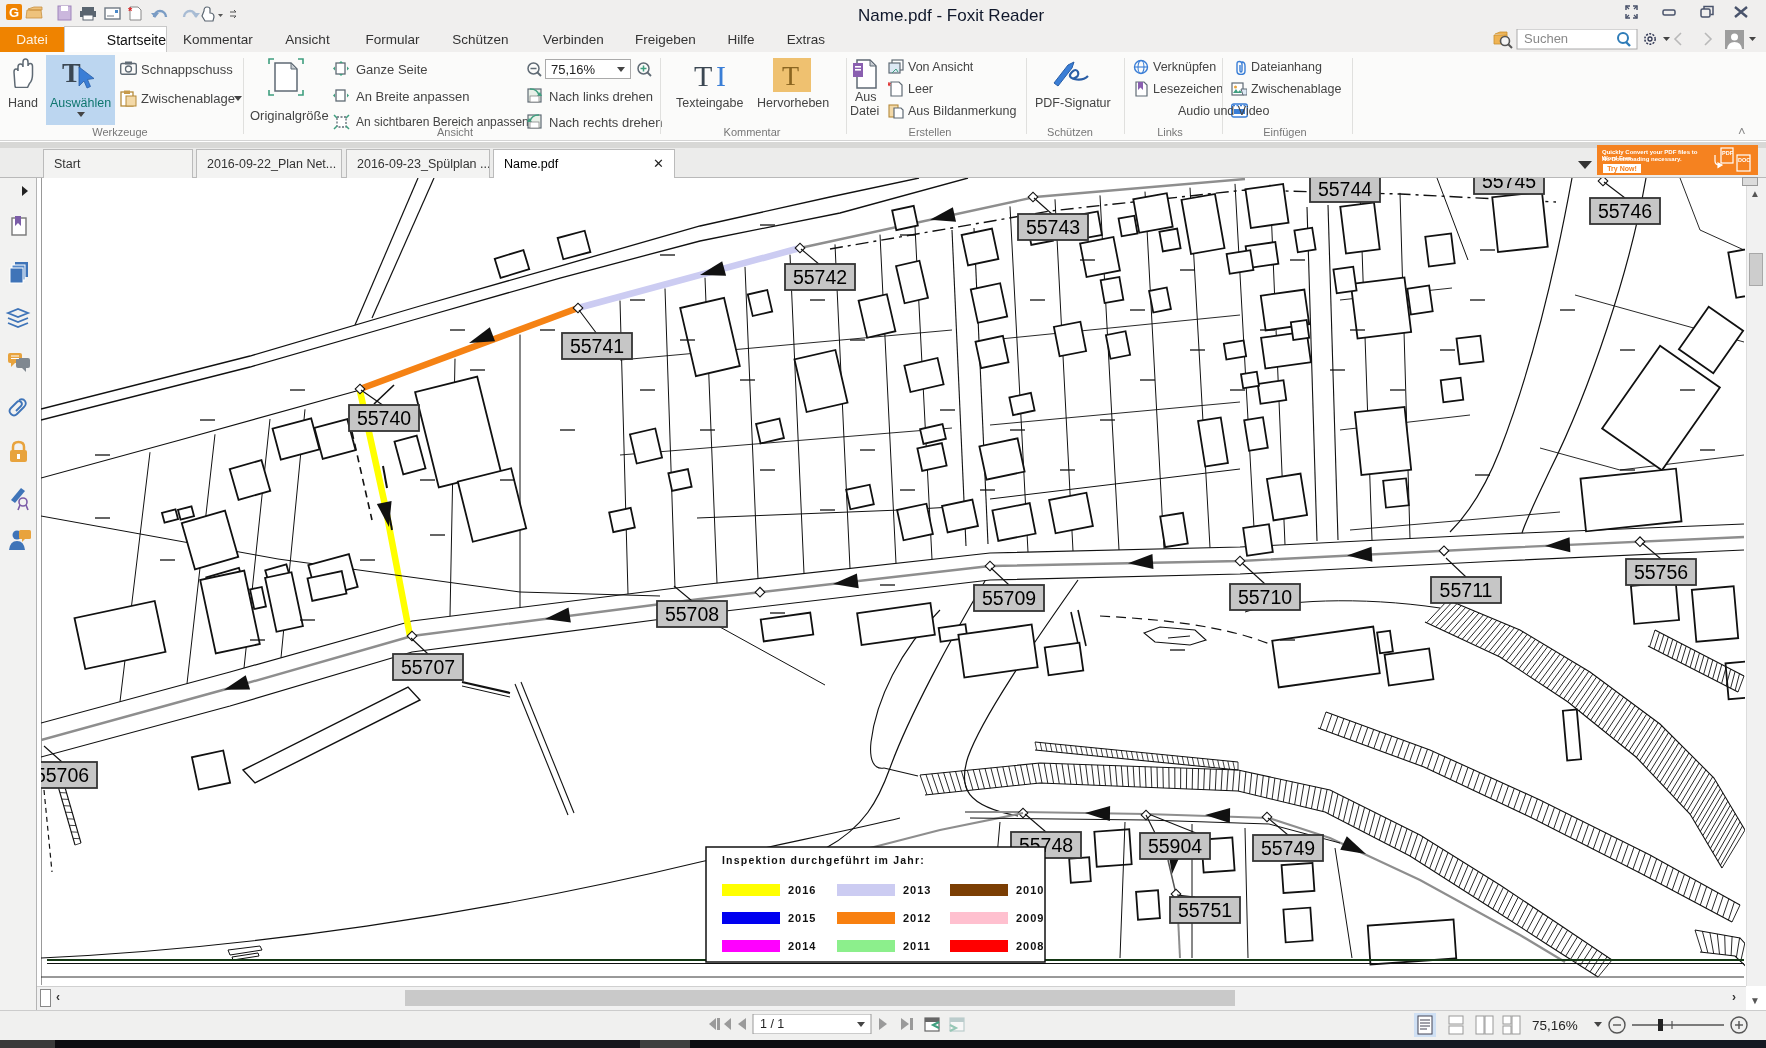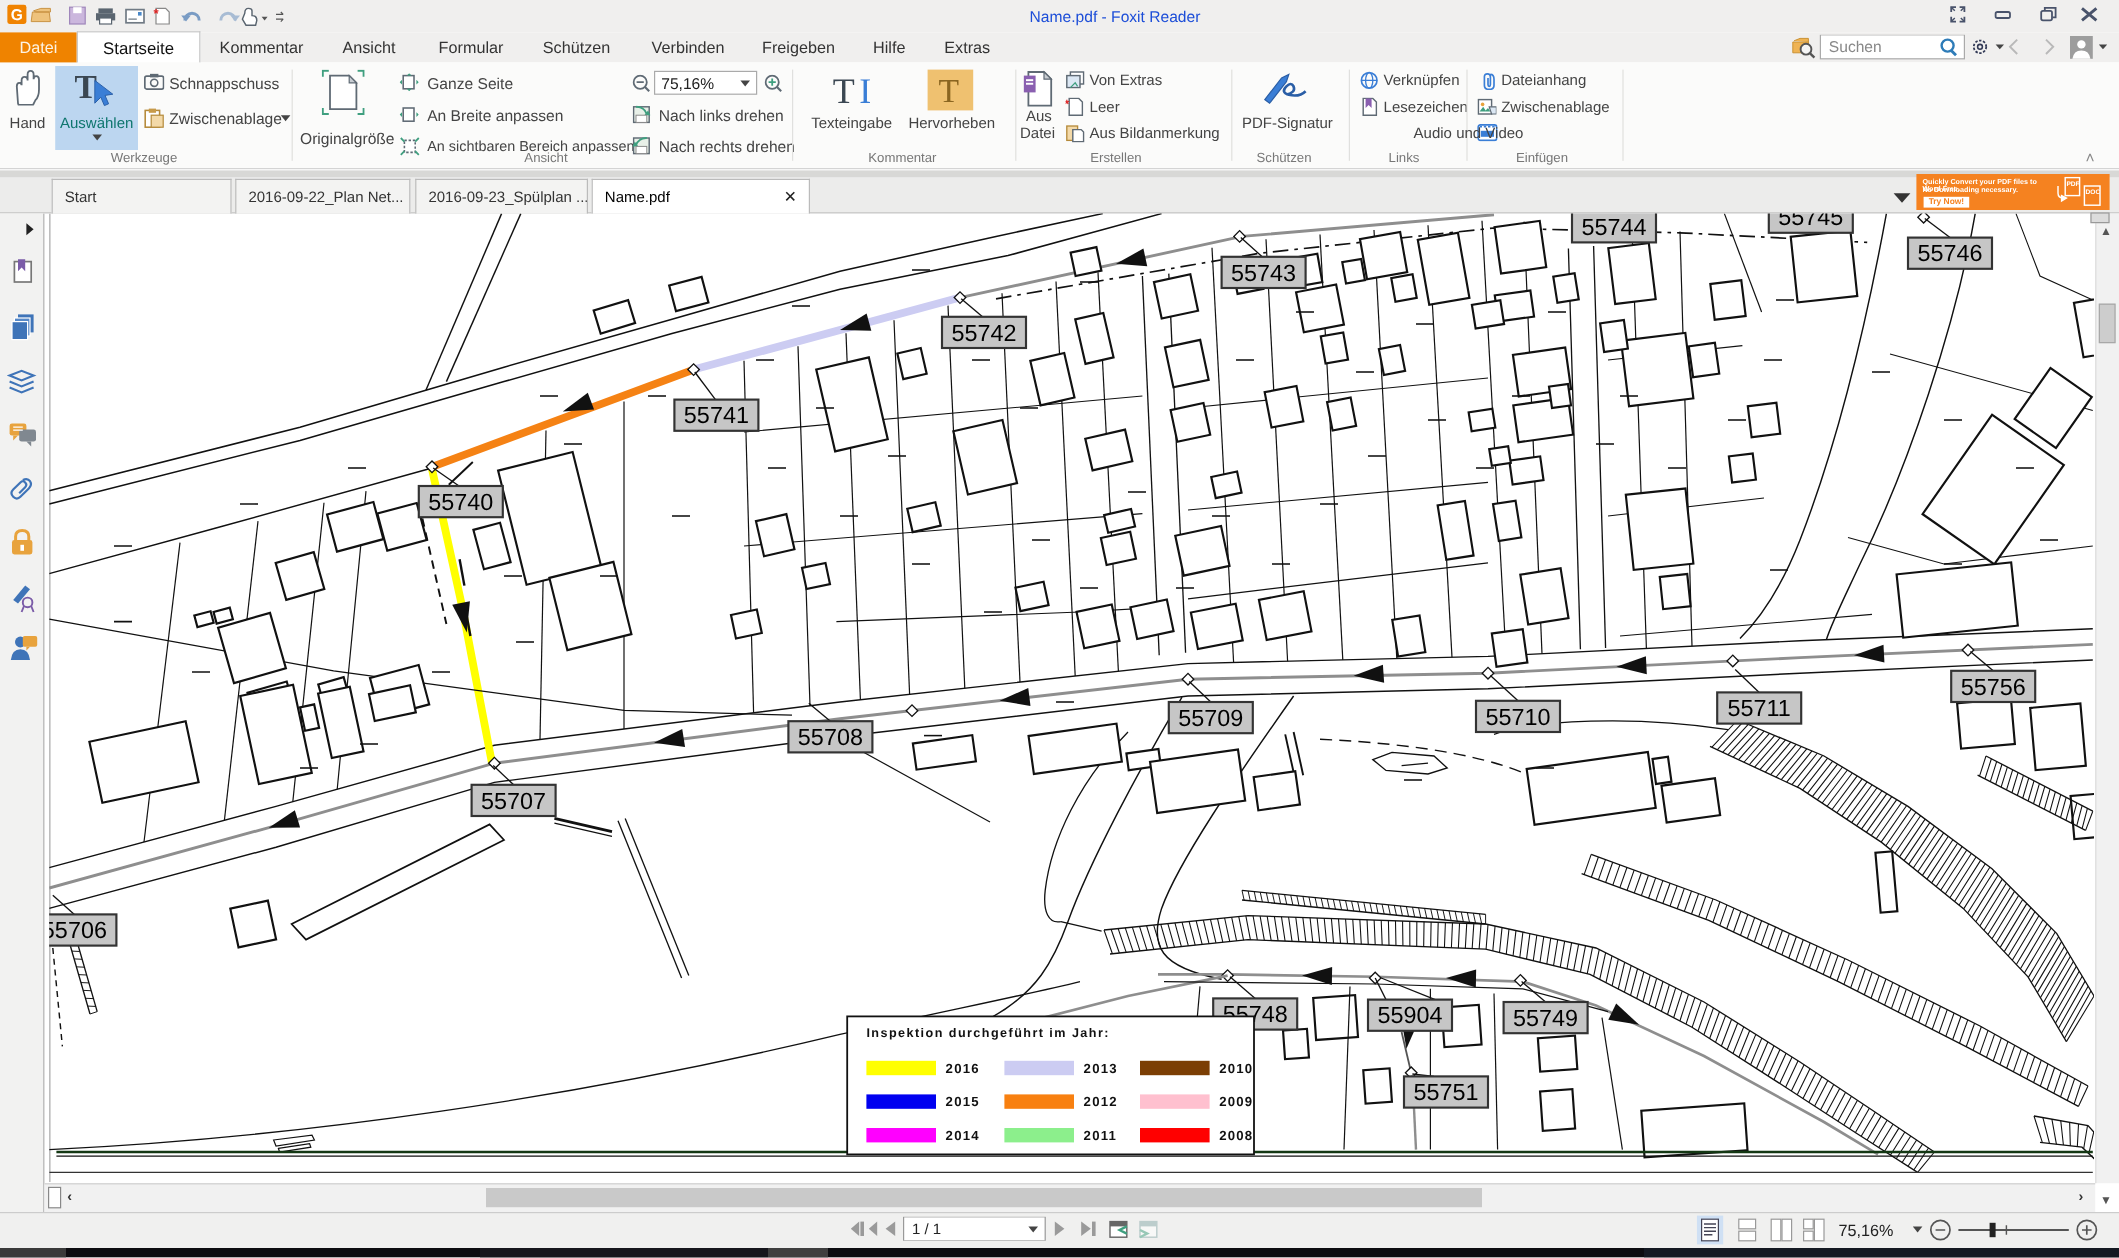--- a/index.html
+++ b/index.html
@@ -41,34 +41,34 @@
   <path d="M148,14 a6,6 0 1,1 12,0" fill="none" stroke="#7a9cc4" stroke-width="2.4"></path>
     <path d="M145,10 l4,5 4,-5 z" fill="#7a9cc4"></path>
   <path d="M190,14 a6,6 0 1,0 -12,0" fill="none" stroke="#a8bcd4" stroke-width="2.4"></path>
     <path d="M186,10 l4,5 4,-5 z" fill="#a8bcd4"></path>
   <g stroke="#5a6570" fill="#fff">
       <path d="M198,8 q0,-4 3,-4 q3,0 3,2 l0,4 q4,0 4,4 l-1,4 -8,0 -3,-5 z" stroke-width="1.2"></path>
     </g>
   <path d="M212,11 l5,0 -2.5,3 z" fill="#555"></path>
   <path d="M224,9 l6,0 M224,13 l6,0 M230,9 l-2,-2 M230,13 l-2,2" stroke="#555" fill="none"></path>
 </svg>
-<div class="abs" style="left:858px;top:6px;font-size:13px;color:#1d4ed8">Name.pdf - Foxit Reader</div>
+<div class="abs" style="left:858px;top:6px;font-size:17px;color:#0f172a">Name.pdf - Foxit Reader</div>
 <svg class="abs" style="left:1620px;top:3px" width="132" height="18" viewBox="0 0 132 18">
   <g stroke="#49536b" stroke-width="1.5" fill="none">
     <path d="M10,3 l-4,0 0,4 M13,3 l4,0 0,4 M10,15 l-4,0 0,-4 M13,15 l4,0 0,-4"></path>
     <path d="M6,3 l3,3 M17,3 l-3,3 M6,15 l3,-3 M17,15 l-3,-3" stroke-width="1.2"></path>
     <rect x="43" y="7" width="12" height="5" rx="1.5"></rect>
     <rect x="81" y="6" width="9" height="8" rx="1.5"></rect>
       <path d="M84,6 v-2.5 h9 v8 h-2.5"></path>
     <path d="M115,4 l12,10 M127,4 l-12,10" stroke-width="2.4"></path>
   </g>
 </svg>
 
 <div class="abs" style="left:0;top:27px;width:64px;height:25px;background:#ef8300;color:#fdf3e3;text-align:center;line-height:25px;font-size:13.5px">Datei</div>
-<div class="abs" style="left:64px;top:26px;width:103px;height:26px;background:#fff;border:1px solid #c8c8c8;border-bottom:none;text-align:center;line-height:26px;font-size:14px;color:#111">Startseite</div>
+<div class="abs" style="left:64px;top:26px;width:103px;height:26px;background:#fff;border:1px solid #c8c8c8;border-bottom:none;text-align:right;line-height:26px;font-size:14px;color:#111">Startseite</div>
 <div class="mtab" style="left:183px;width:66px">Kommentar</div>
 <div class="mtab" style="left:285px;width:45px">Ansicht</div>
 <div class="mtab" style="left:365px;width:55px">Formular</div>
 <div class="mtab" style="left:452px;width:57px">Schützen</div>
 <div class="mtab" style="left:543px;width:60px">Verbinden</div>
 <div class="mtab" style="left:635px;width:60px">Freigeben</div>
 <div class="mtab" style="left:726px;width:30px">Hilfe</div>
 <div class="mtab" style="left:785px;width:42px">Extras</div>
 <svg class="abs" style="left:1493px;top:29px" width="265" height="21" viewBox="0 0 265 21">
   <path d="M2,5 l5,-2 7,0 0,3 M1,6 l13,0 1,9 -14,0 z" fill="#efb353" stroke="#c98f2f" stroke-width="0.8"></path>
@@ -191,21 +191,21 @@
     <rect x="2" y="8" width="6" height="1.6" fill="#fff"></rect>
     <rect x="2" y="11" width="6" height="1.6" fill="#fff"></rect>
   </svg>
 <div class="lbl" style="left:855px;top:90px">Aus</div>
 <div class="lbl" style="left:850px;top:104px">Datei</div>
 <svg class="abs" style="left:888px;top:59px" width="16" height="15" viewBox="0 0 16 15">
     <rect x="4" y="1" width="11" height="10" fill="#fff" stroke="#5f6a74" stroke-width="1.2"></rect>
     <rect x="1" y="4" width="11" height="10" fill="#dce8f4" stroke="#5f6a74" stroke-width="1.2"></rect>
     <path d="M4,14 l4,-4 2,3" stroke="#3f9f7f" fill="none"></path>
   </svg>
-<div class="lbl" style="left:908px;top:60px">Von Extras</div>
+<div class="lbl" style="left:908px;top:60px">Von Ansicht</div>
 <svg class="abs" style="left:888px;top:81px" width="15" height="16" viewBox="0 0 15 16">
     <path d="M3,1 h8 l3,3 v11 h-11 z" fill="#fff" stroke="#5f6a74" stroke-width="1.2"></path>
     <text x="-1" y="9" font-size="10" fill="#d22" font-weight="bold">*</text>
   </svg>
 <div class="lbl" style="left:908px;top:82px">Leer</div>
 <svg class="abs" style="left:888px;top:103px" width="16" height="16" viewBox="0 0 16 16">
     <rect x="1" y="2" width="9" height="12" fill="#f3d9a8" stroke="#b58a3a" stroke-width="1.1"></rect>
     <path d="M6,5 h7 l2,2 v8 h-9 z" fill="#fff" stroke="#5f6a74" stroke-width="1.2"></path>
   </svg>
 <div class="lbl" style="left:908px;top:104px">Aus Bildanmerkung</div>

